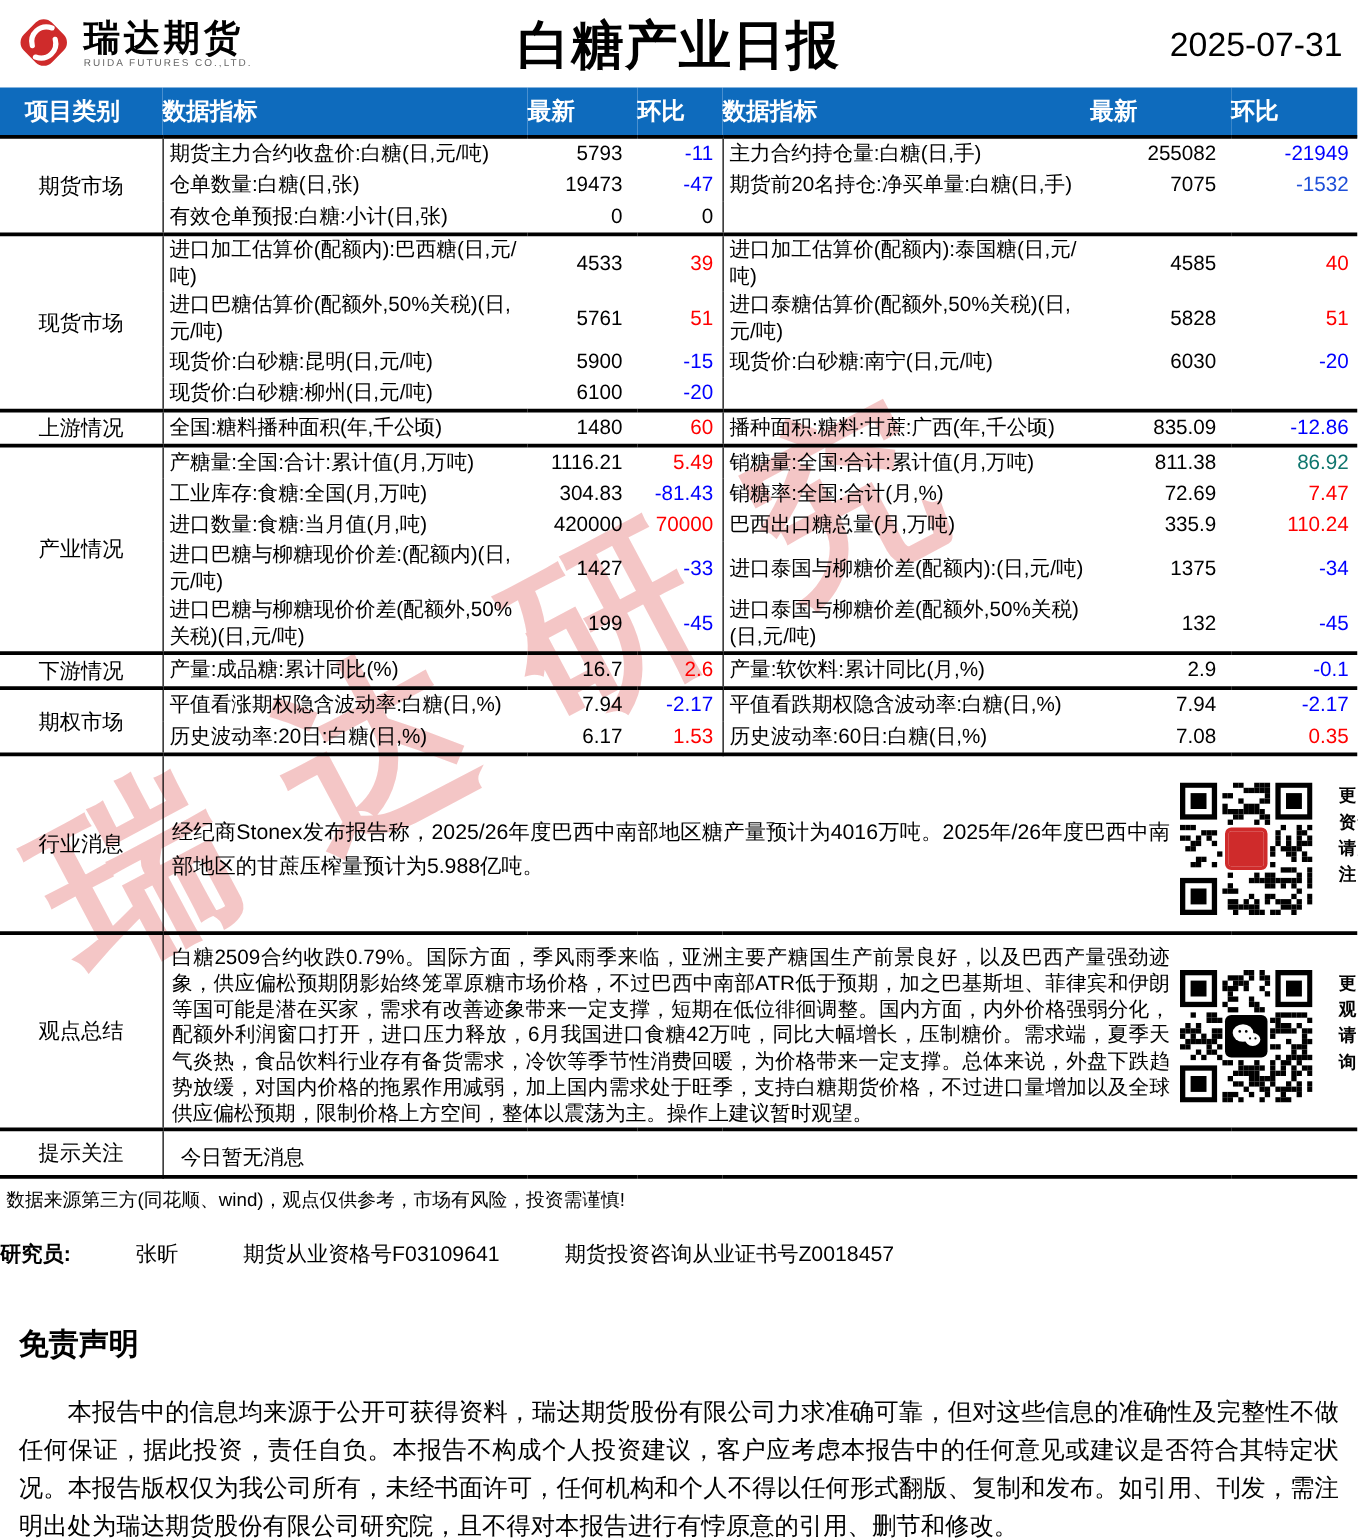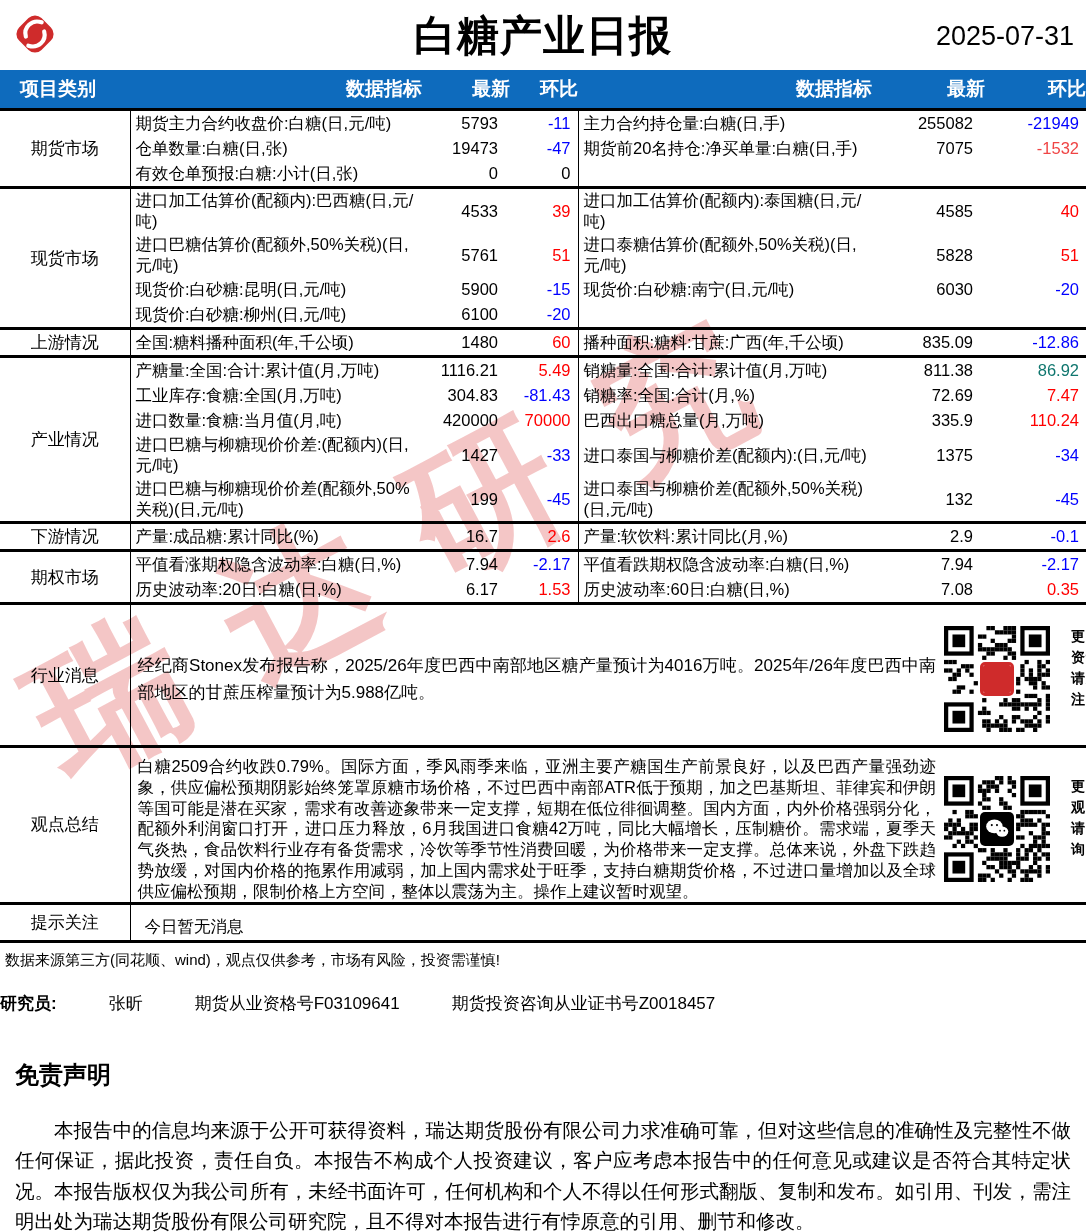--- a/index.html
+++ b/index.html
@@ -17,21 +17,21 @@
   }
   
   .topbar{position:relative;z-index:2;height:70px;display:flex;align-items:center;padding:2px 12px 0 10px;box-sizing:border-box;}
   .logo{display:flex;align-items:center;gap:7px;width:300px;position:relative;z-index:3;}
   .logo-cn{font-size:29px;font-weight:bold;letter-spacing:3px;line-height:30px;}
   .logo-en{font-size:8px;color:#666;letter-spacing:1.6px;line-height:10px;}
   .page-title{position:absolute;left:0;right:0;text-align:center;font-size:42px;font-weight:bold;letter-spacing:1px;}
   .report-date{margin-left:auto;font-size:27px;position:relative;z-index:3;}
   
   table.main{width:1086px;border-collapse:collapse;table-layout:fixed;position:relative;z-index:2;border-bottom:3px solid #000;}
-  th{background:var(--hdr,#0e6bbd);color:#fff;font-size:19px;font-weight:bold;height:38px;text-align:right;padding:0;}
+  th{background:var(--hdr,#0e6bbd);color:#fff;font-size:19px;font-weight:bold;height:38px;text-align:left;padding:0;}
   th.first{text-align:left;padding-left:20px;}
   td{font-size:16.5px;line-height:21px;padding:1px 2px;vertical-align:middle;height:23px;}
   td.cat{text-align:center;font-size:17px;}
   td.lbl{border-left:1.5px solid #000;padding-left:5px;text-align:left;}
   td.val{text-align:right;padding-right:12px;}
   td.chg{text-align:right;padding-right:7px;}
   tr.sec>td{border-top:3px solid #000;}
   td.span{border-left:1.5px solid #000;padding:0;}
   .txt-flex{display:flex;align-items:center;gap:8px;padding:8px 10px 0 7px;}
   .txt{flex:1;text-align:justify;}
@@ -60,20 +60,24 @@
 <div class="watermark">瑞达研究</div>
 
 <div class="topbar">
   <div class="logo">
     <span>
       <svg width="50" height="50" viewBox="0 0 60 60">
         <rect x="11" y="11" width="38" height="38" rx="11" transform="rotate(45 30 30)" fill="#cf2b2b"></rect>
         <path d="M38 16 C26 12 16 22 19 33 M22 44 C34 48 44 38 41 27" stroke="#fff" stroke-width="5" fill="none" stroke-linecap="round"></path>
       </svg>
     </span>
+    <span class="logo-text">
+      <div class="logo-cn">瑞达期货</div>
+      <div class="logo-en">RUIDA FUTURES CO.,LTD.</div>
+    </span>
   </div>
   <div class="page-title">白糖产业日报</div>
   <div class="report-date">2025-07-31</div>
 </div>
 
 <table class="main">
   <colgroup>
     <col style="width:130px">
       <col style="width:292px">
       <col style="width:88px">
@@ -102,21 +106,21 @@
         <td class="lbl">主力合约持仓量:白糖(日,手)</td>
         <td class="val">255082</td>
         <td class="chg" style="color: rgb(0, 0, 255);">-21949</td>
       </tr>
       <tr>
         <td class="lbl">仓单数量:白糖(日,张)</td>
         <td class="val">19473</td>
         <td class="chg" style="color: rgb(0, 0, 255);">-47</td>
         <td class="lbl">期货前20名持仓:净买单量:白糖(日,手)</td>
         <td class="val">7075</td>
-        <td class="chg" style="color: #ef4444;">-1532</td>
+        <td class="chg" style="color: #1d4ed8;">-1532</td>
       </tr>
       <tr>
         <td class="lbl">有效仓单预报:白糖:小计(日,张)</td>
         <td class="val">0</td>
         <td class="chg" style="color: rgb(0, 0, 0);">0</td>
         <td class="lbl"></td>
         <td class="val"></td>
         <td class="chg" style="color: rgb(0, 0, 0);"></td>
       </tr>
       <tr class="sec">

